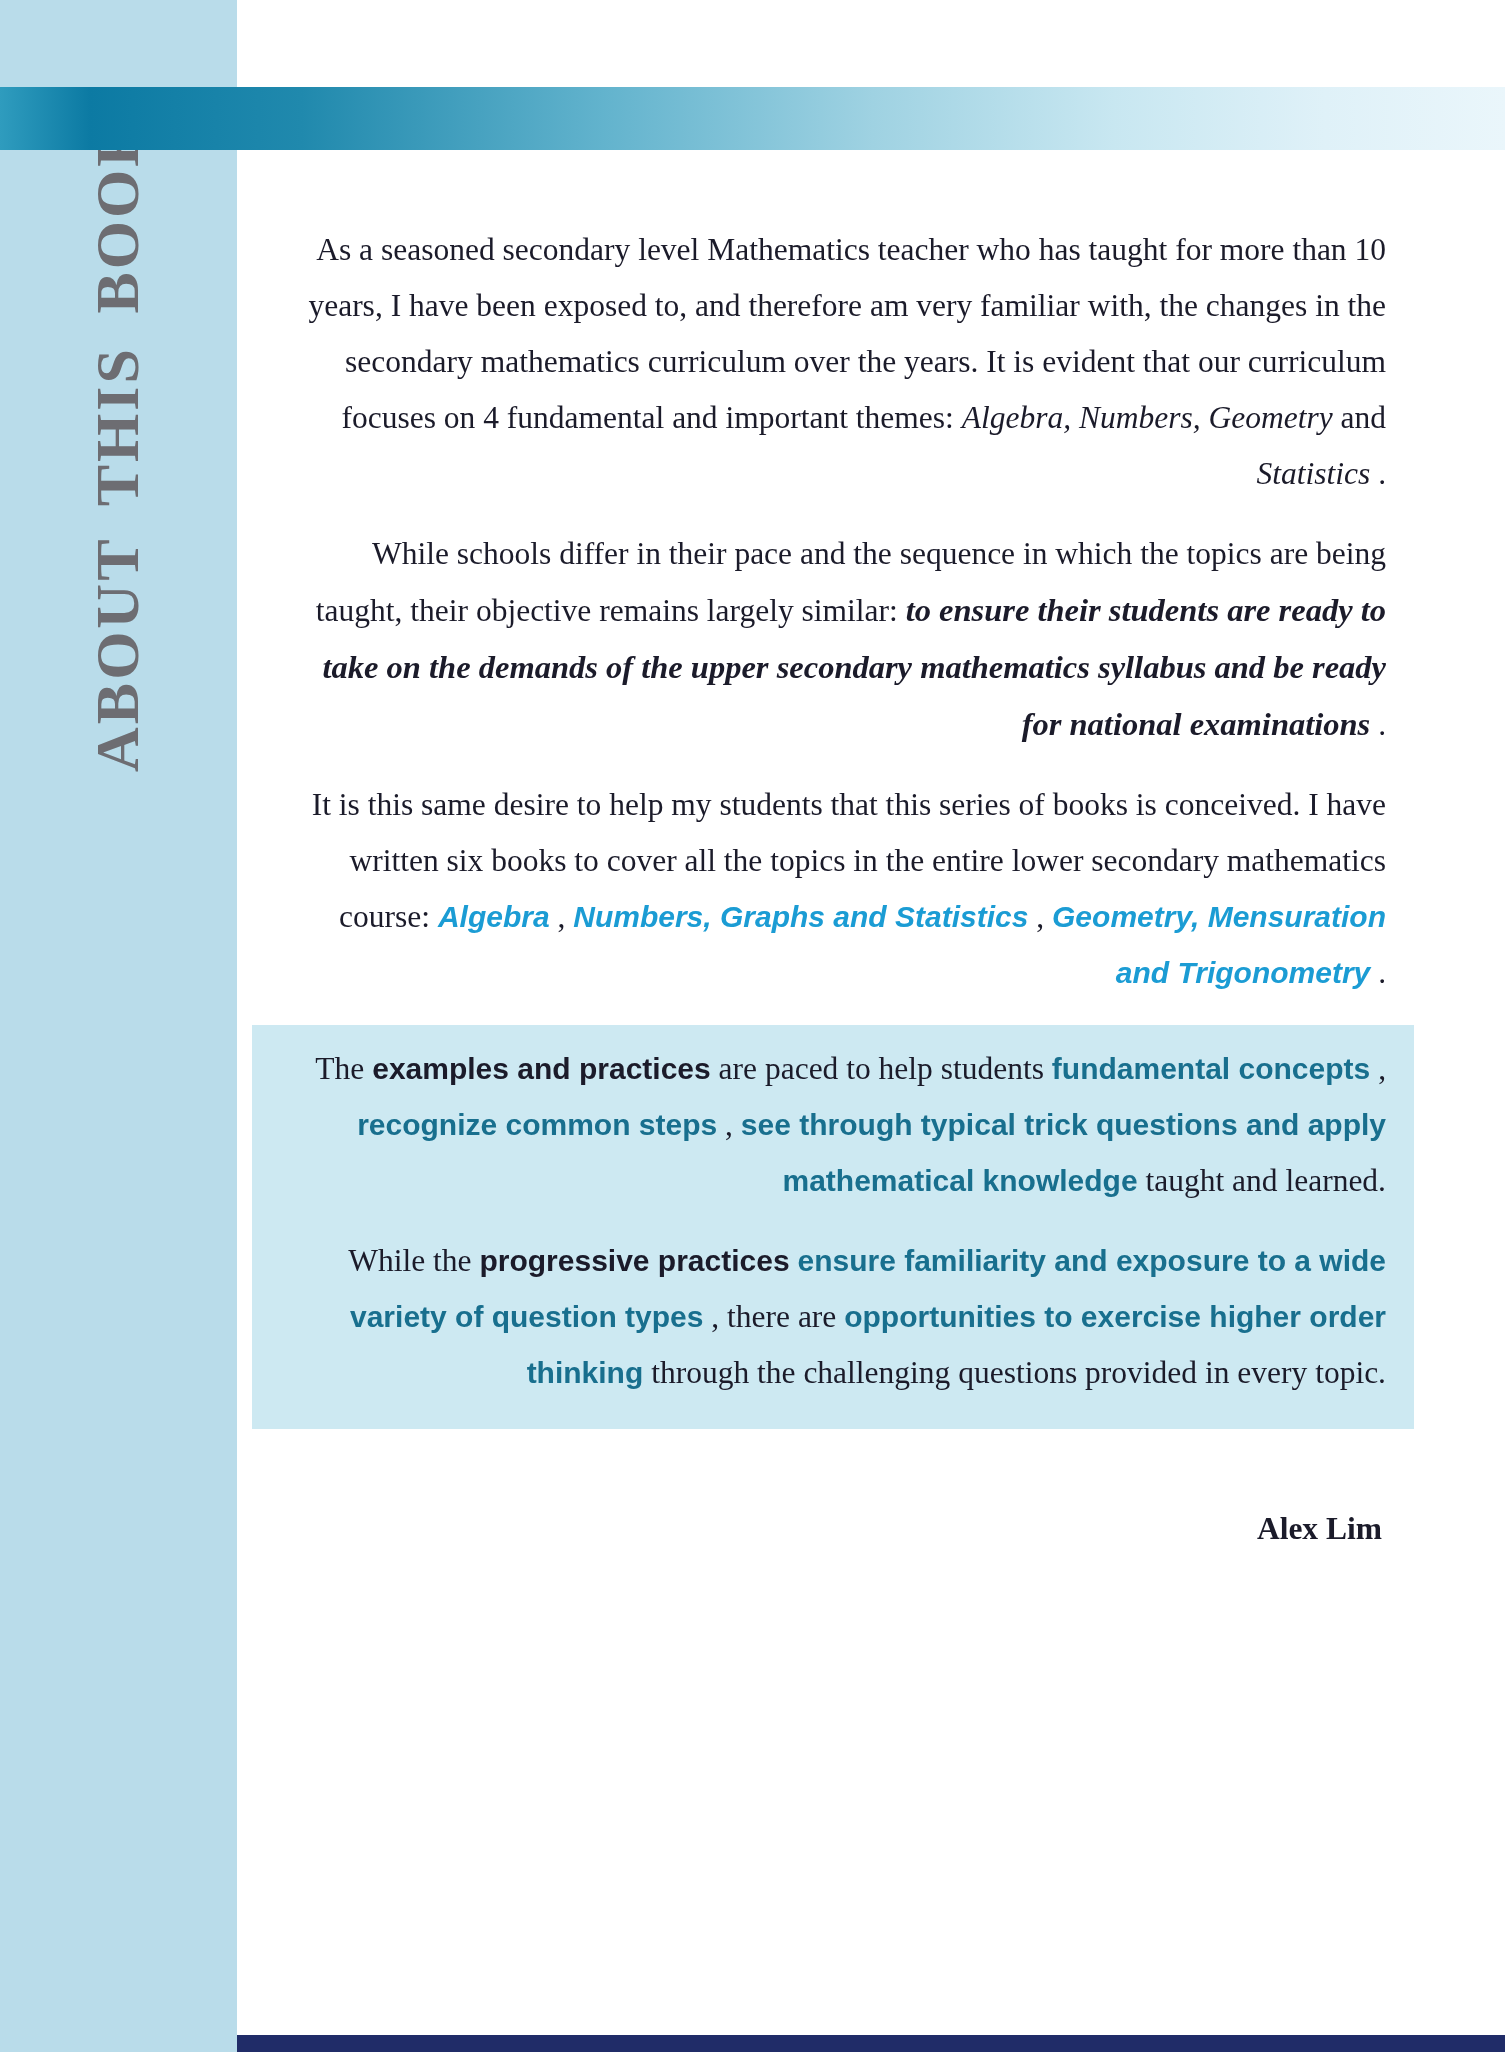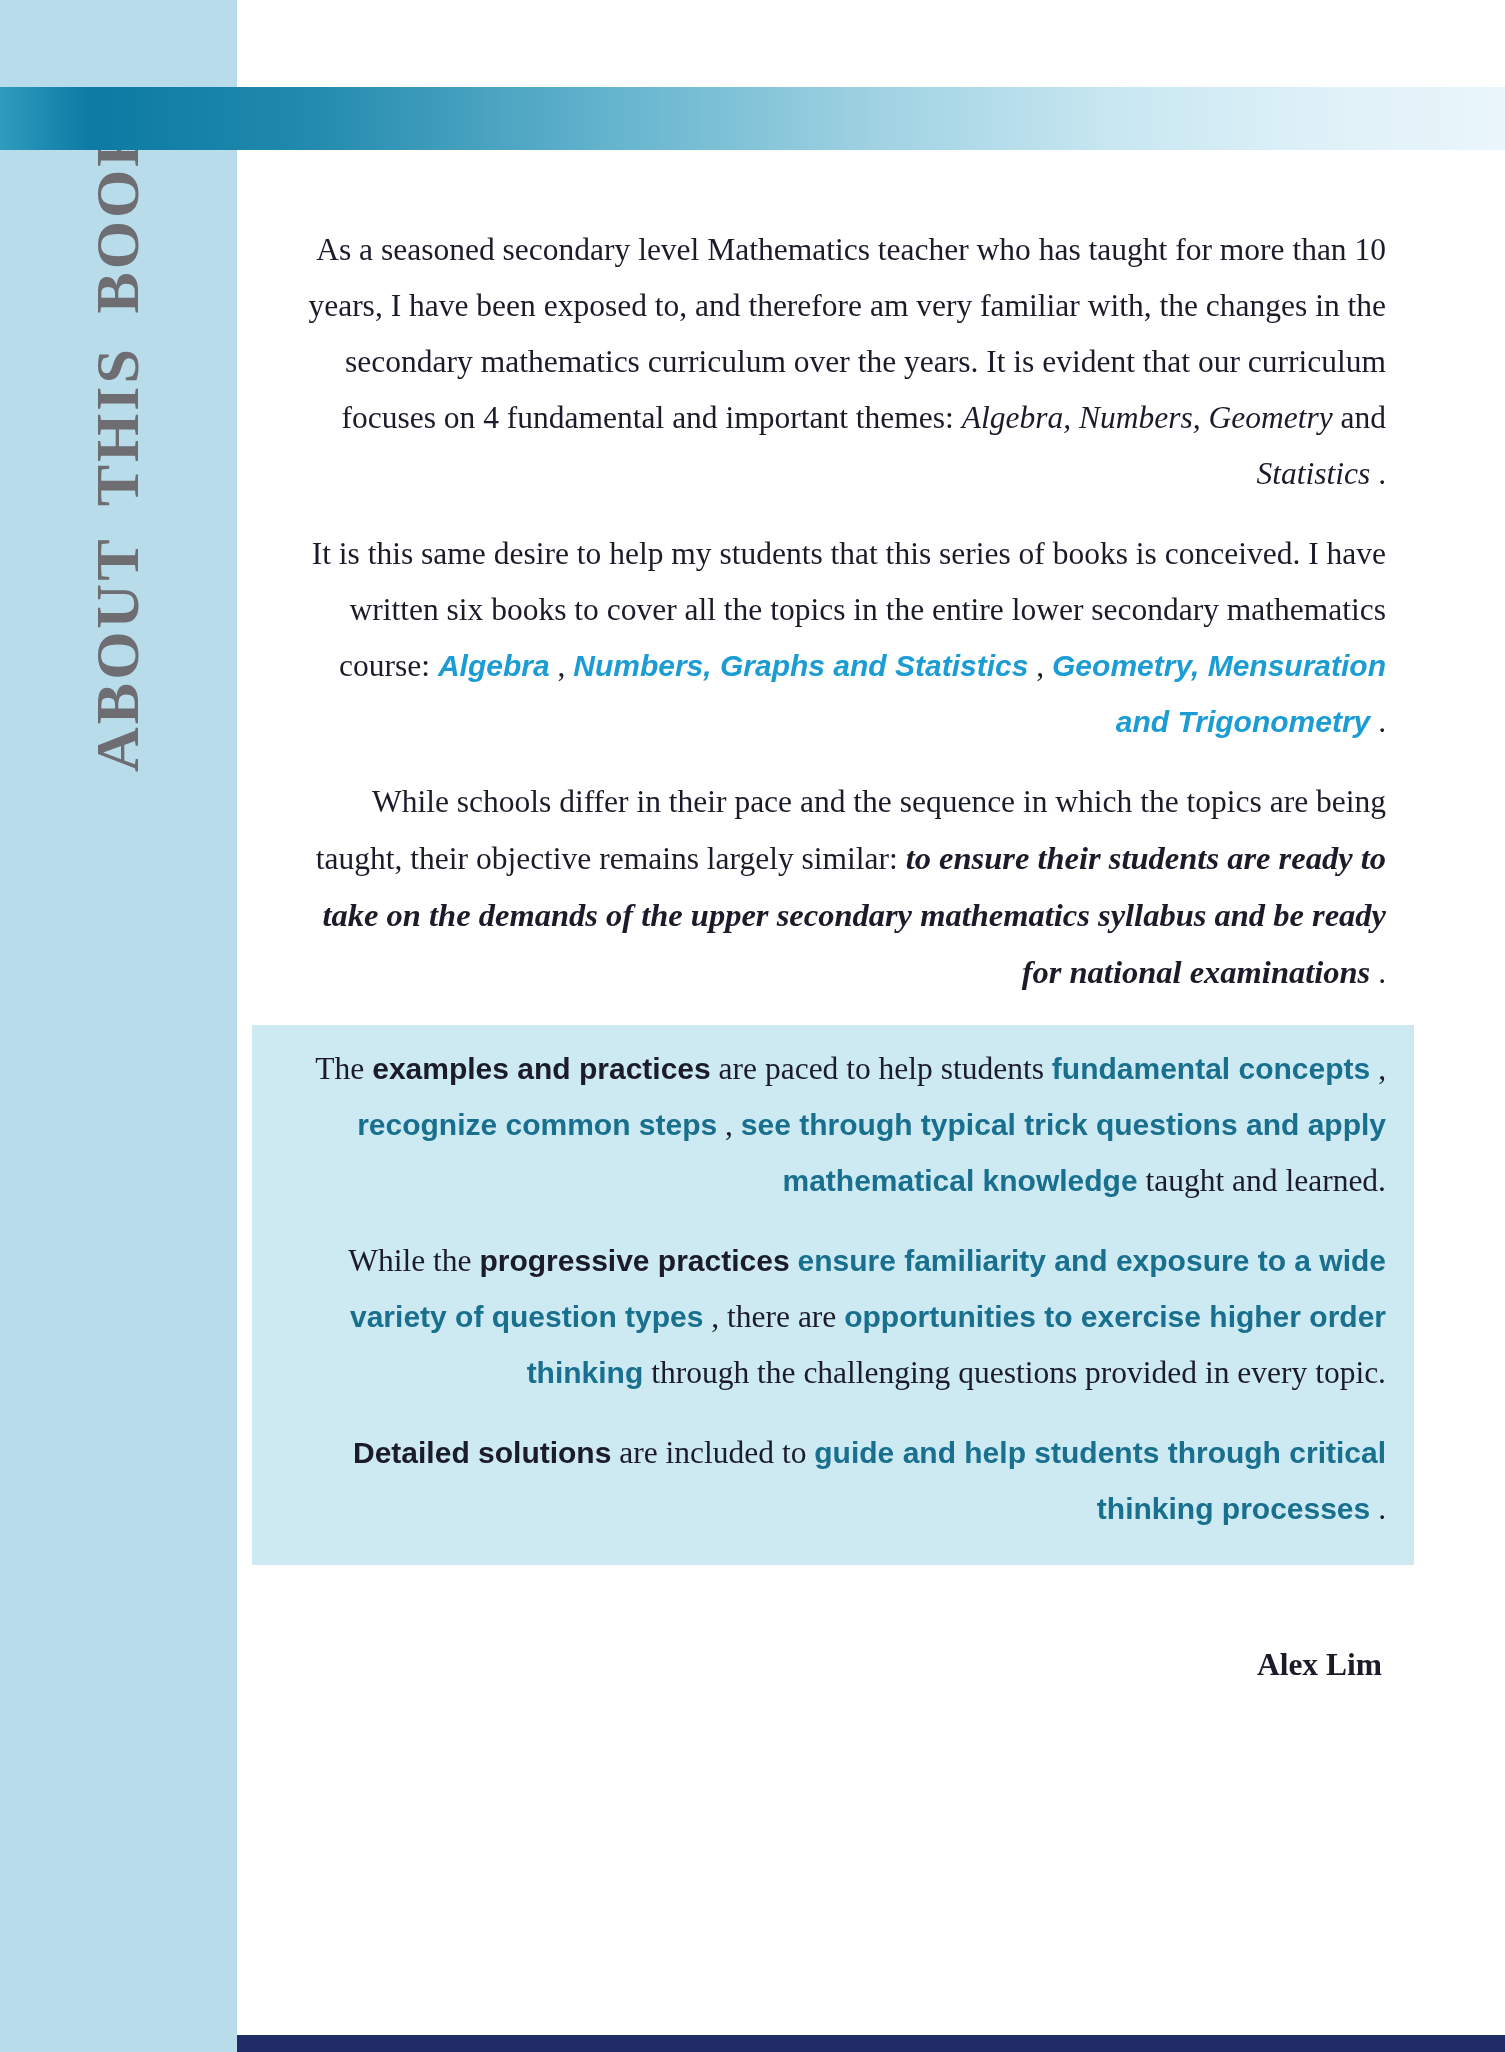--- a/index.html
+++ b/index.html
@@ -111,32 +111,32 @@
 
     <p>
       <span class="r">As a seasoned secondary level Mathematics teacher who has taught for more than 10 years, I have been exposed to, and therefore am very familiar with, the changes in the secondary mathematics curriculum over the years. It is evident that our curriculum focuses on 4 fundamental and important themes: </span>
       <span class="it">Algebra, Numbers, Geometry</span>
       <span class="r"> and </span>
       <span class="it">Statistics</span>
       <span class="r">.</span>
     </p>
 
     <p>
+      <span class="r">While schools differ in their pace and the sequence in which the topics are being taught, their objective remains largely similar: </span>
+      <span class="bi">to ensure their students are ready to take on the demands of the upper secondary mathematics syllabus and be ready for national examinations</span>
+      <span class="r">.</span>
+    </p>
+
+    <p>
       <span class="r">It is this same desire to help my students that this series of books is conceived. I have written six books to cover all the topics in the entire lower secondary mathematics course: </span>
       <span class="book">Algebra</span>
       <span class="r">, </span>
       <span class="book">Numbers, Graphs and Statistics</span>
       <span class="r">, </span>
       <span class="book">Geometry, Mensuration and Trigonometry</span>
-      <span class="r">.</span>
-    </p>
-
-    <p>
-      <span class="r">While schools differ in their pace and the sequence in which the topics are being taught, their objective remains largely similar: </span>
-      <span class="bi">to ensure their students are ready to take on the demands of the upper secondary mathematics syllabus and be ready for national examinations</span>
       <span class="r">.</span>
     </p>
 
     <div class="hbox">
 
       <p>
         <span class="r">The </span>
         <span class="sb">examples and practices</span>
         <span class="r"> are paced to help students </span>
         <span class="tb">fundamental concepts</span>
@@ -150,26 +150,20 @@
       <p>
         <span class="r">While the </span>
         <span class="sb">progressive practices</span>
         <span class="r"> </span>
         <span class="tb">ensure familiarity and exposure to a wide variety of question types</span>
         <span class="r">, there are </span>
         <span class="tb">opportunities to exercise higher order thinking</span>
         <span class="r"> through the challenging questions provided in every topic.</span>
       </p>
 
-      <p>
-        <span class="sb">Detailed solutions</span>
-        <span class="r"> are included to </span>
-        <span class="tb">guide and help students through critical thinking processes</span>
-        <span class="r">.</span>
-      </p>
 
     </div>
 
 
     <p class="sig">Alex Lim</p>
 
   </div>
 
   <div class="footer-bar"></div>
 

